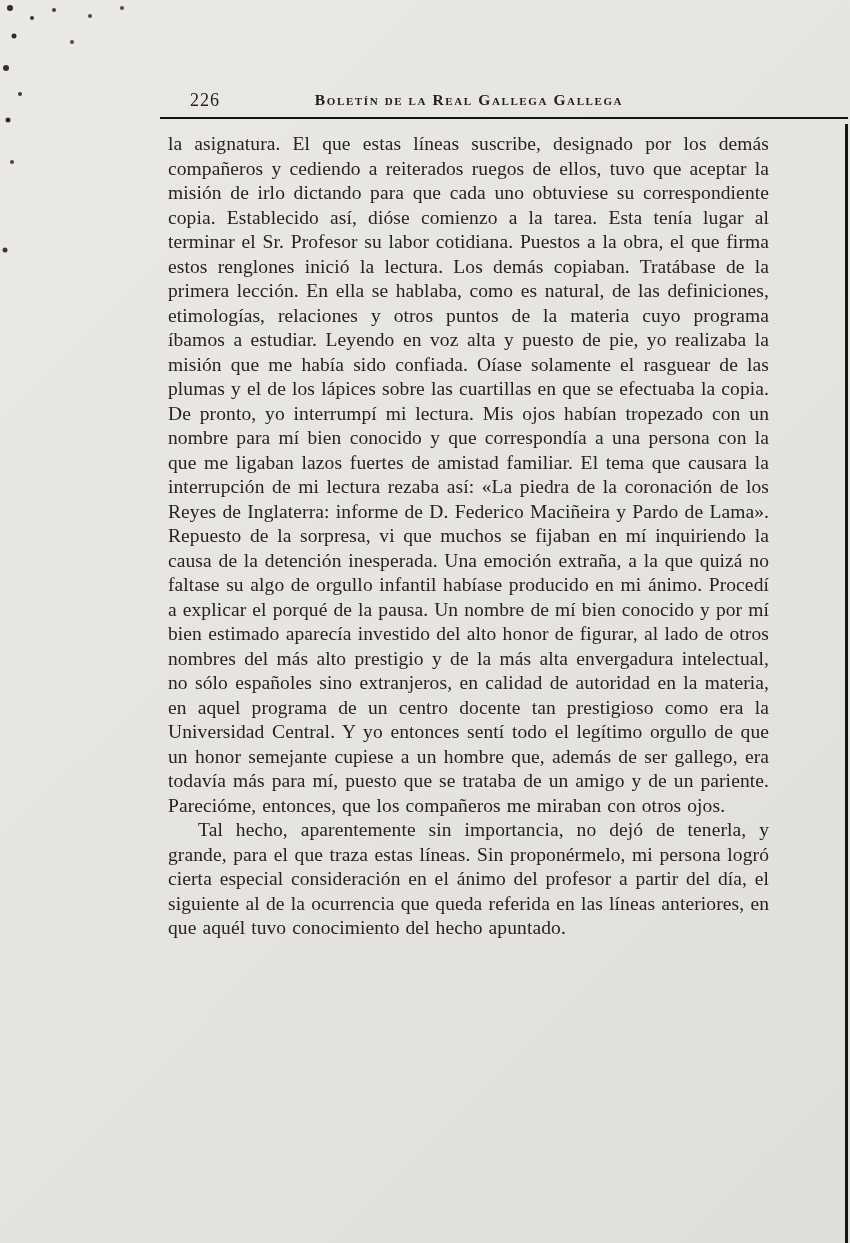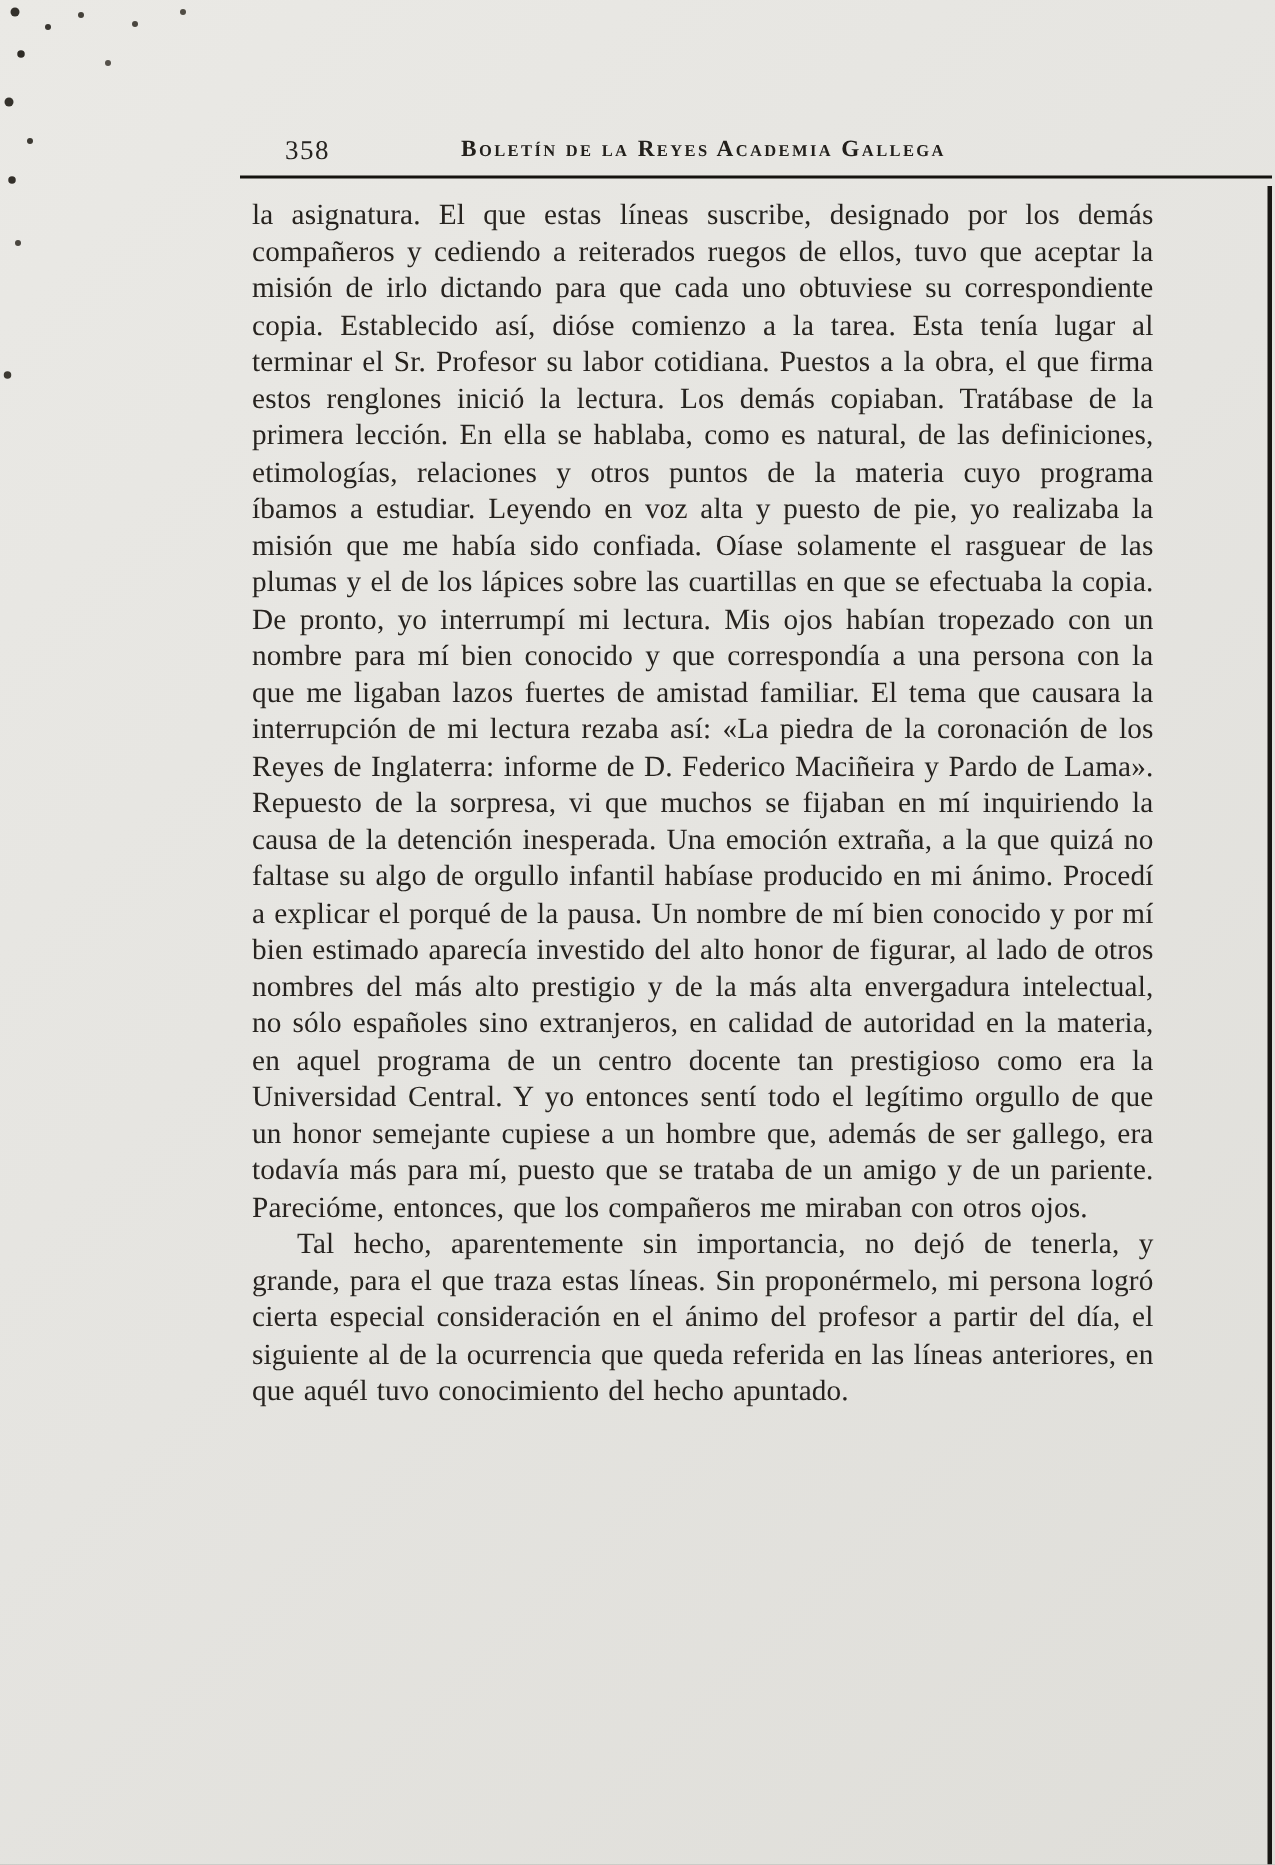--- a/index.html
+++ b/index.html
@@ -97,22 +97,22 @@
   .body-text p + p { text-indent: 30px; }
 </style>
 </head>
 <body>
 
 <div class="page">
 
   <div class="noise"></div>
 
   <div class="header">
-    <span class="page-number">358</span>
-    <span class="journal-title">Boletín de la Reyes Academia Gallega</span>
+    <span class="page-number">226</span>
+    <span class="journal-title">Boletín de la Real Gallega Gallega</span>
   </div>
 
   <div class="header-rule"></div>
 
   <div class="body-text">
     <p>la asignatura. El que estas líneas suscribe, designado por los demás compañeros y cediendo a reiterados ruegos de ellos, tuvo que aceptar la misión de irlo dictando para que cada uno obtuviese su correspondiente copia. Establecido así, dióse comienzo a la tarea. Esta tenía lugar al terminar el Sr. Profesor su labor cotidiana. Puestos a la obra, el que firma estos renglones inició la lectura. Los demás copiaban. Tratábase de la primera lección. En ella se hablaba, como es natural, de las definiciones, etimologías, relaciones y otros puntos de la materia cuyo programa íbamos a estudiar. Leyendo en voz alta y puesto de pie, yo realizaba la misión que me había sido confiada. Oíase solamente el rasguear de las plumas y el de los lápices sobre las cuartillas en que se efectuaba la copia. De pronto, yo interrumpí mi lectura. Mis ojos habían tropezado con un nombre para mí bien conocido y que correspondía a una persona con la que me ligaban lazos fuertes de amistad familiar. El tema que causara la interrupción de mi lectura rezaba así: «La piedra de la coronación de los Reyes de Inglaterra: informe de D. Federico Maciñeira y Pardo de Lama». Repuesto de la sorpresa, vi que muchos se fijaban en mí inquiriendo la causa de la detención inesperada. Una emoción extraña, a la que quizá no faltase su algo de orgullo infantil habíase producido en mi ánimo. Procedí a explicar el porqué de la pausa. Un nombre de mí bien conocido y por mí bien estimado aparecía investido del alto honor de figurar, al lado de otros nombres del más alto prestigio y de la más alta envergadura intelectual, no sólo españoles sino extranjeros, en calidad de autoridad en la materia, en aquel programa de un centro docente tan prestigioso como era la Universidad Central. Y yo entonces sentí todo el legítimo orgullo de que un honor semejante cupiese a un hombre que, además de ser gallego, era todavía más para mí, puesto que se trataba de un amigo y de un pariente. Parecióme, entonces, que los compañeros me miraban con otros ojos.</p>
     <p>Tal hecho, aparentemente sin importancia, no dejó de tenerla, y grande, para el que traza estas líneas. Sin proponérmelo, mi persona logró cierta especial consideración en el ánimo del profesor a partir del día, el siguiente al de la ocurrencia que queda referida en las líneas anteriores, en que aquél tuvo conocimiento del hecho apuntado.</p>
   </div>
 
   <div class="scan-edge"></div>

